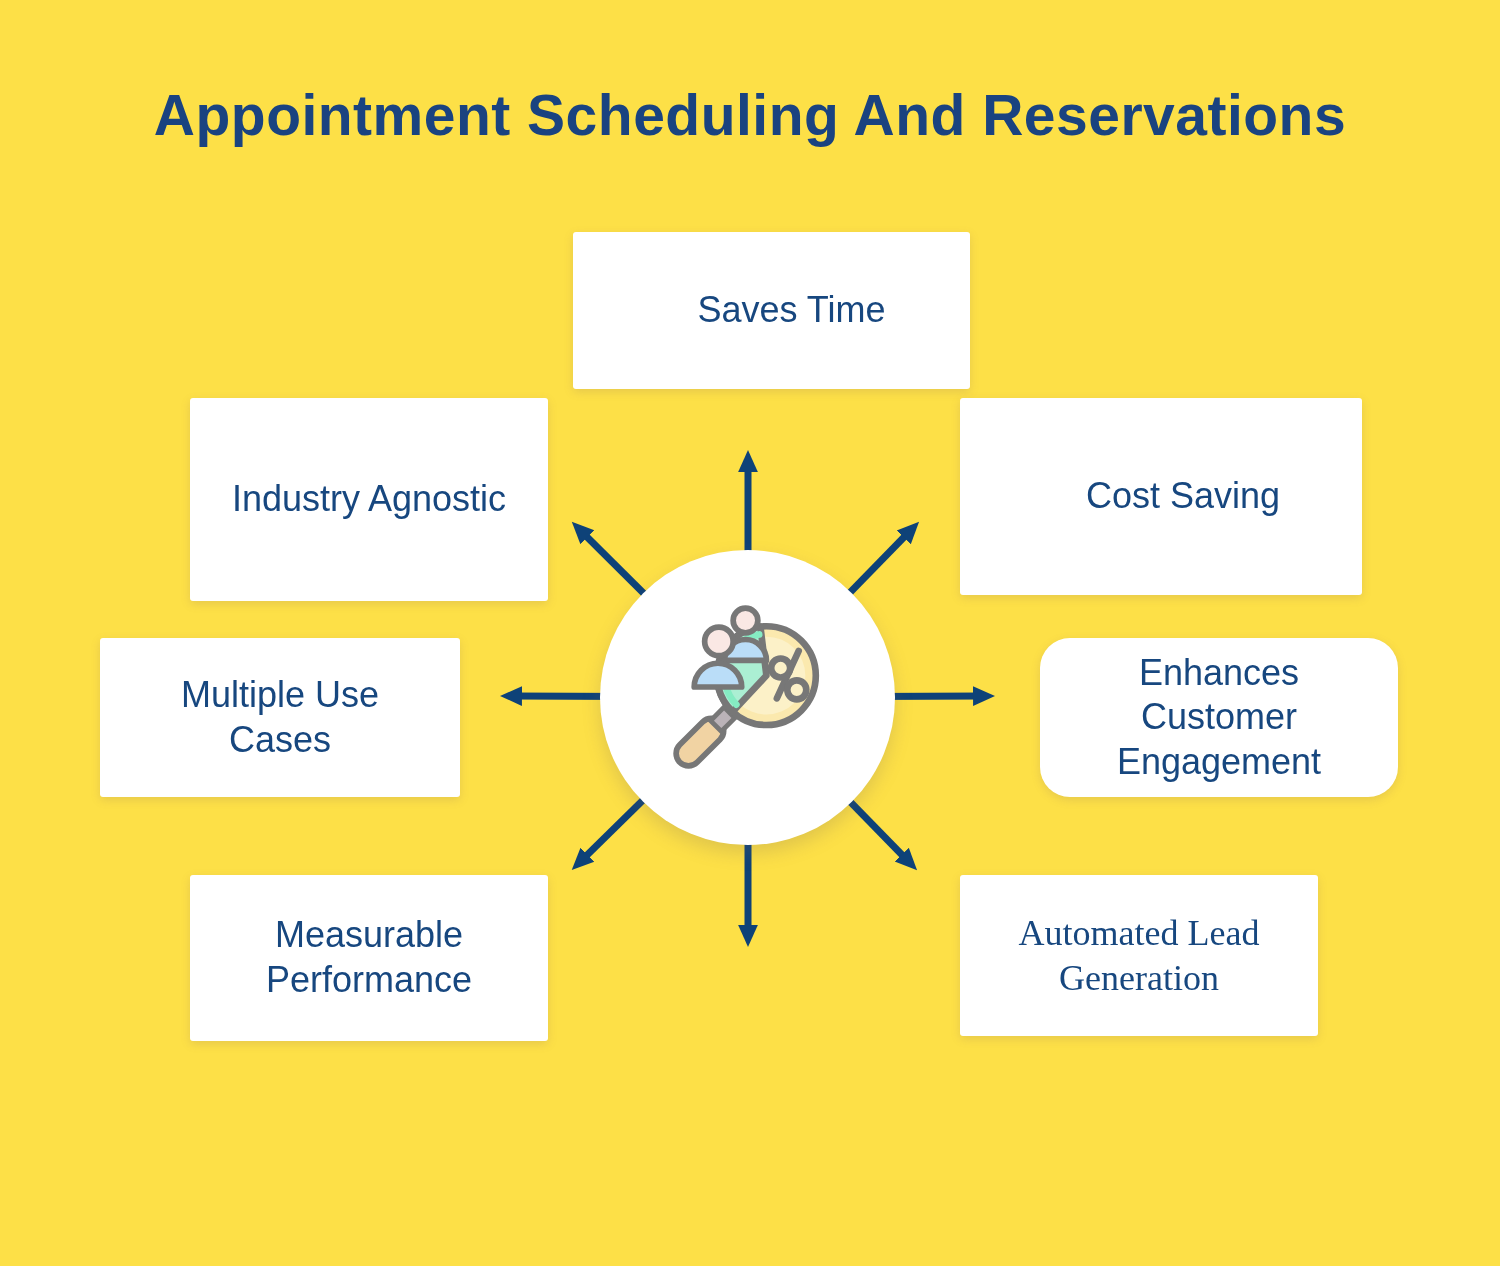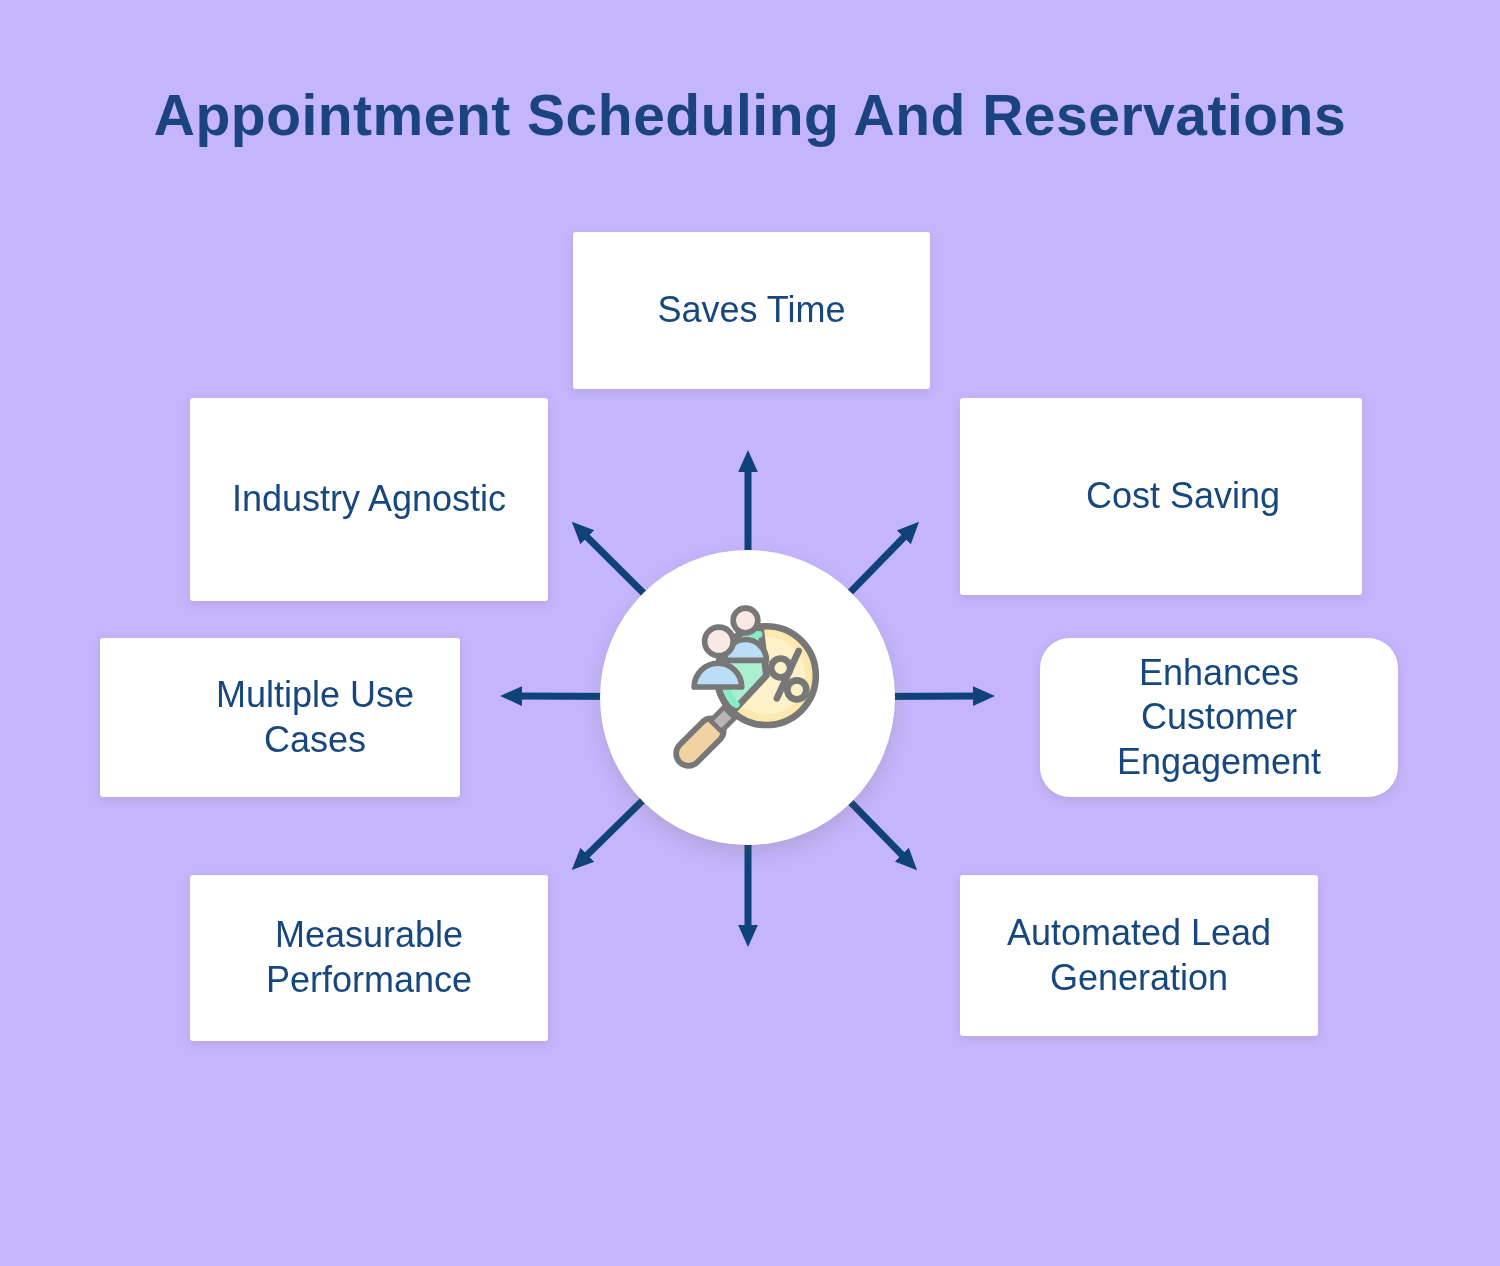--- a/index.html
+++ b/index.html
@@ -5,21 +5,21 @@
   html, body {
     margin: 0;
     padding: 0;
     background: #FBF2ED;
     font-family: "Liberation Sans", "DejaVu Sans", sans-serif;
   }
   .canvas {
     position: relative;
     width: 1500px;
     height: 1266px;
-    background: #c4b5fd;
+    background: #fde047;
     overflow: hidden;
   }
   .page-title {
     position: absolute;
     top: 82px;
     left: 0;
     width: 100%;
     text-align: center;
     font-size: 57px;
     font-weight: 700;
@@ -63,31 +63,31 @@
     align-items: center;
     justify-content: center;
     text-align: center;
   }
   .node-label {
     font-size: 36px;
     font-weight: 500;
     color: #17477F;
     line-height: 1.24;
   }
-  .n-saves-time   { left: 573px; top: 232px;  width: 357px; height: 157px; }
+  .n-saves-time   { left: 573px; top: 232px;  width: 357px; height: 157px; padding-left: 40px; }
   .n-cost-saving  { left: 960px; top: 398px;  width: 358px; height: 197px; padding-left: 44px; }
   .n-enhances     { left: 1040px; top: 638px; width: 358px; height: 159px; border-radius: 30px; }
   .n-automated    { left: 960px; top: 875px;  width: 358px; height: 161px; }
   .n-contextual   { left: 573px; top: 1025px; width: 357px; height: 163px; }
   .n-measurable   { left: 190px; top: 875px;  width: 358px; height: 166px; }
-  .n-multiple     { left: 100px; top: 638px;  width: 360px; height: 159px; justify-content: flex-end; }
+  .n-multiple     { left: 100px; top: 638px;  width: 360px; height: 159px; }
   .n-industry     { left: 190px; top: 398px;  width: 358px; height: 203px; }
 
   .n-enhances   .node-label { max-width: 250px; }
-  .n-automated  .node-label { max-width: 330px; }
+  .n-automated  .node-label { max-width: 330px; font-family: Liberation Serif, serif; }
   .n-contextual .node-label { max-width: 260px; }
   .n-measurable .node-label { max-width: 310px; }
   .n-multiple   .node-label { max-width: 290px; }
 </style>
 </head>
 <body>
 
 <div class="canvas">
 
   <h1 class="page-title">Appointment Scheduling And Reservations</h1>

